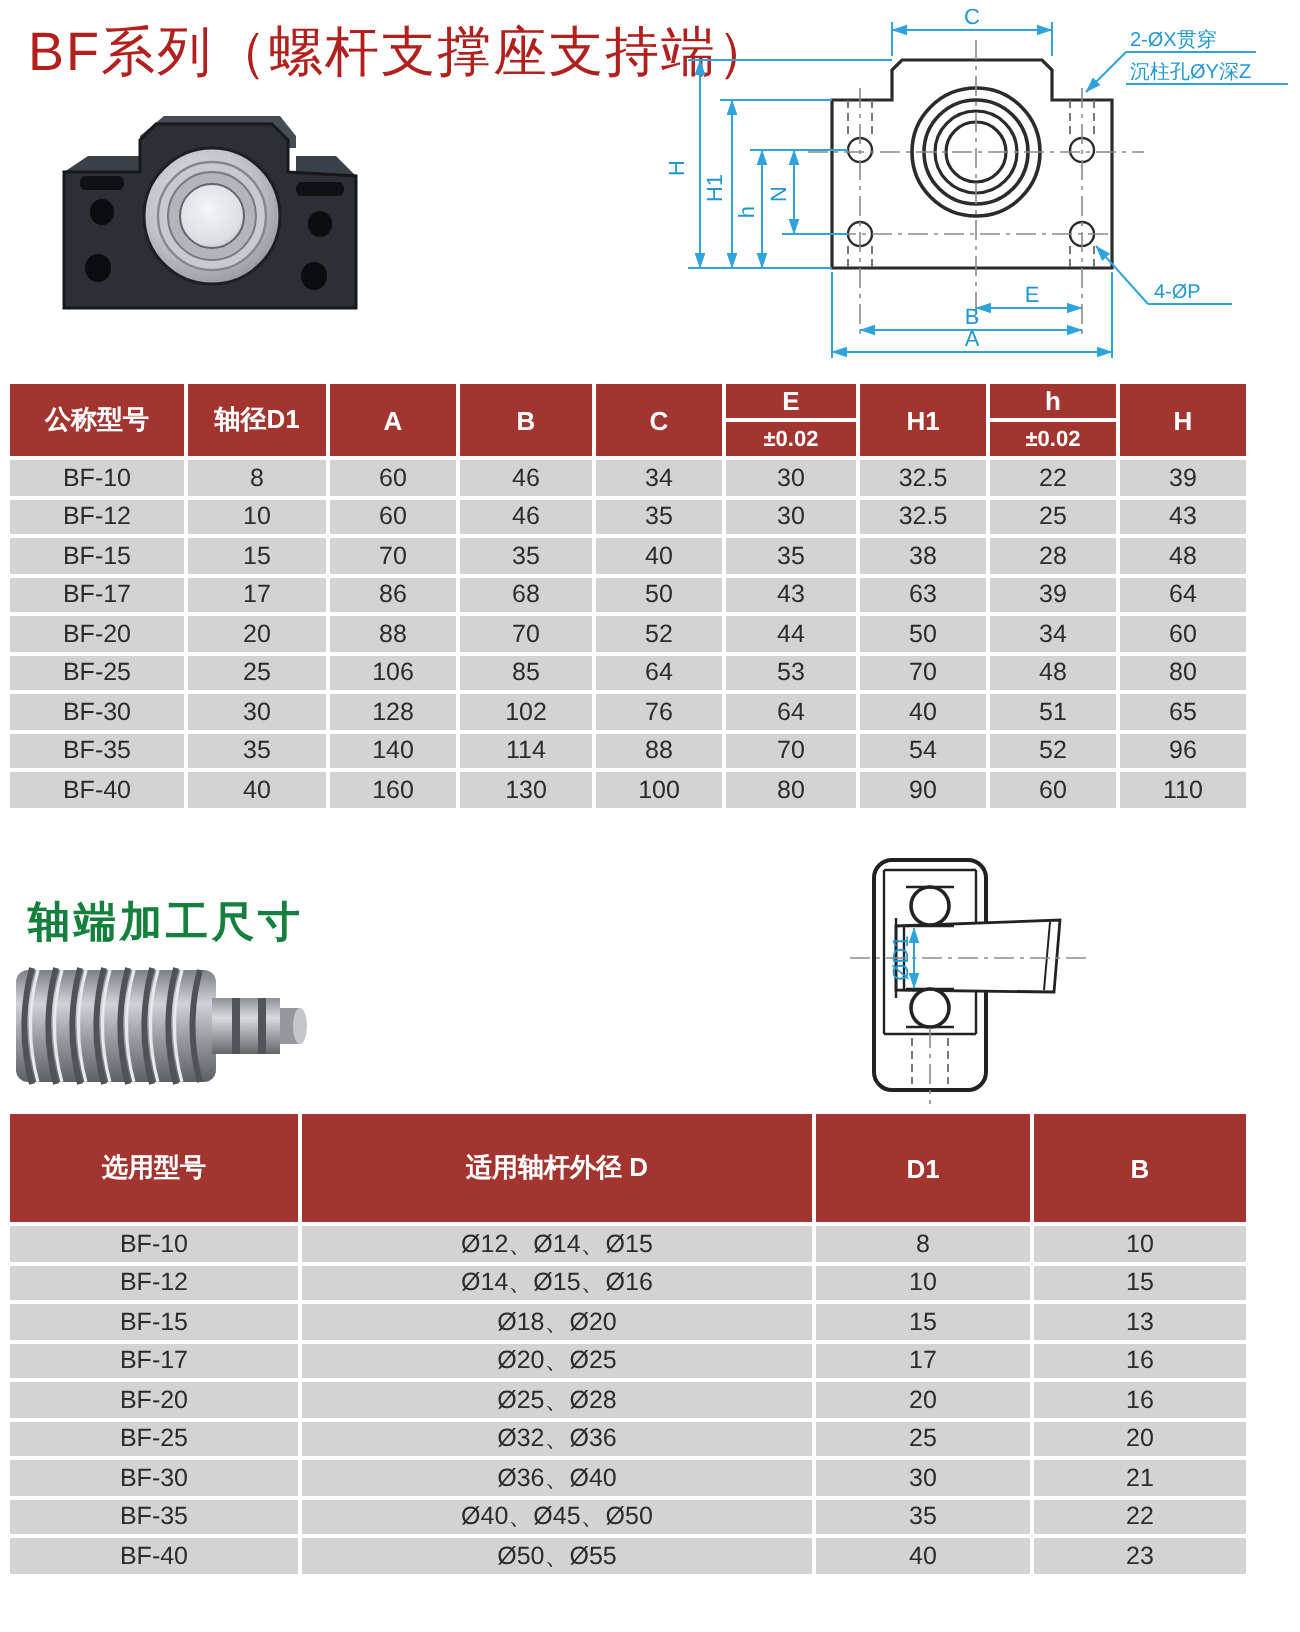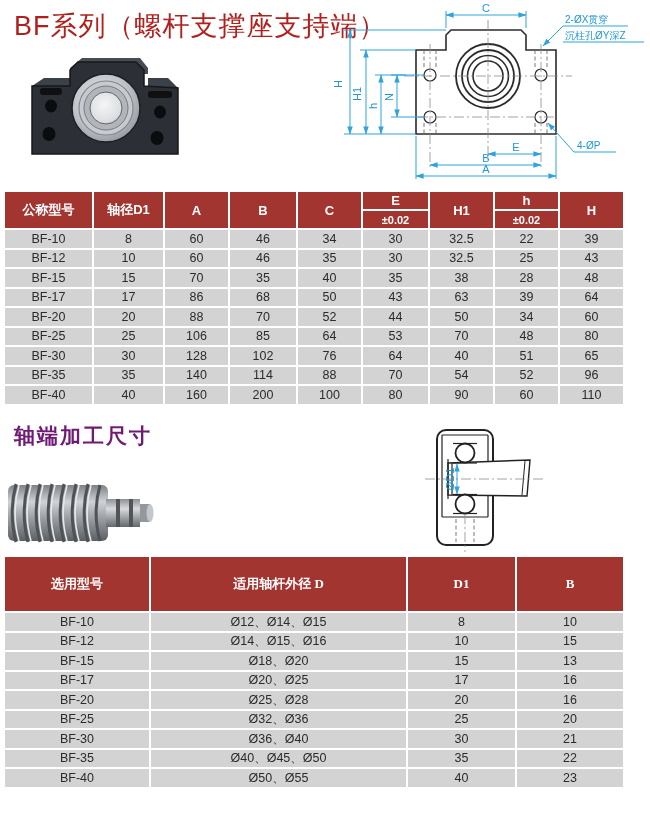--- a/index.html
+++ b/index.html
@@ -1,33 +1,33 @@
 <!DOCTYPE html>
 <html><head>
 <meta charset="utf-8">
 <style>
   html,body{margin:0;padding:0;background:#ffffff;}
   #page{position:relative;width:650px;height:816px;background:#ffffff;overflow:hidden;
         font-family:"Liberation Sans","DejaVu Sans",sans-serif;}
 
   .doc-title{position:absolute;left:14px;top:8px;font-size:27px;font-weight:normal;
              color:#b1201d;letter-spacing:1px;}
-  .section-title{position:absolute;left:14px;top:422px;font-size:21px;font-weight:bold;
-             color:#701a75;letter-spacing:2px;}
+  .section-title{position:absolute;left:14px;top:447px;font-size:21px;font-weight:bold;
+             color:#15803d;letter-spacing:2px;}
 
   table.spec{position:absolute;left:3px;border-collapse:collapse;table-layout:fixed;
              width:620px;font-size:12.5px;color:#2b2b2b;}
   table.spec th{background:#a23530;color:#ffffff;font-size:13px;font-weight:bold;
                 border:2px solid #ffffff;text-align:center;vertical-align:middle;padding:0;}
   table.spec td{background:#d3d3d3;border:2px solid #ffffff;text-align:center;
                 height:17.5px;padding:0;line-height:1;}
   #table1{top:190px;}
   #table1 th{height:36px;}
   #table2{top:555px;}
-  #table2 th{height:54px;font-family:Liberation Serif, serif;}
+  #table2 th{height:54px;}
   .two-line{display:flex;flex-direction:column;height:100%;}
   .two-line .tl-top{flex:1;display:flex;align-items:center;justify-content:center;
                     border-bottom:2px solid #ffffff;}
   .two-line .tl-bot{flex:1;display:flex;align-items:center;justify-content:center;
                     font-size:11px;}
 
   .abs{position:absolute;}
   svg text{font-family:"Liberation Sans","DejaVu Sans",sans-serif;}
   .dimtxt{fill:#1f97d2;font-size:11px;}
   .notetxt{fill:#1f97d2;font-size:10px;}
@@ -281,21 +281,21 @@
           <td>88</td>
           <td>70</td>
           <td>54</td>
           <td>52</td>
           <td>96</td>
         </tr>
         <tr>
           <td>BF-40</td>
           <td>40</td>
           <td>160</td>
-          <td>200</td>
+          <td>130</td>
           <td>100</td>
           <td>80</td>
           <td>90</td>
           <td>60</td>
           <td>110</td>
         </tr>
       </tbody>
   </table>
 
   <div class="section-title">轴端加工尺寸</div>

